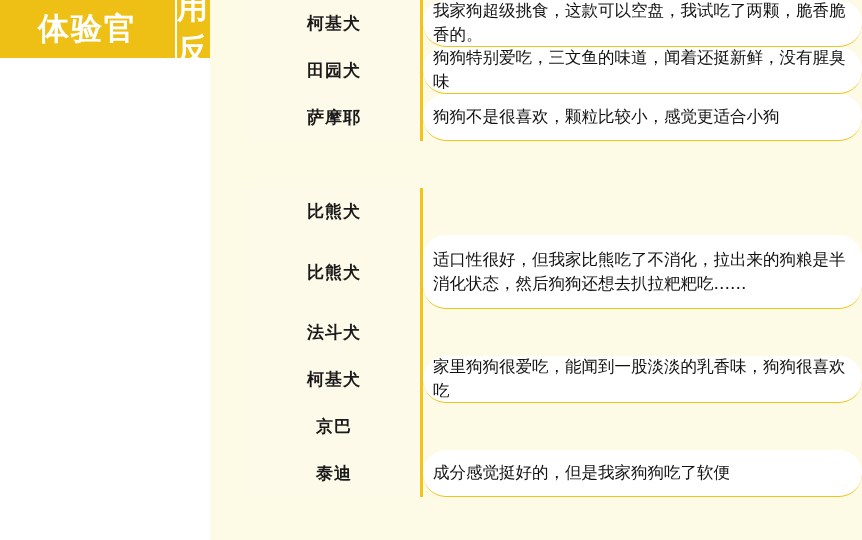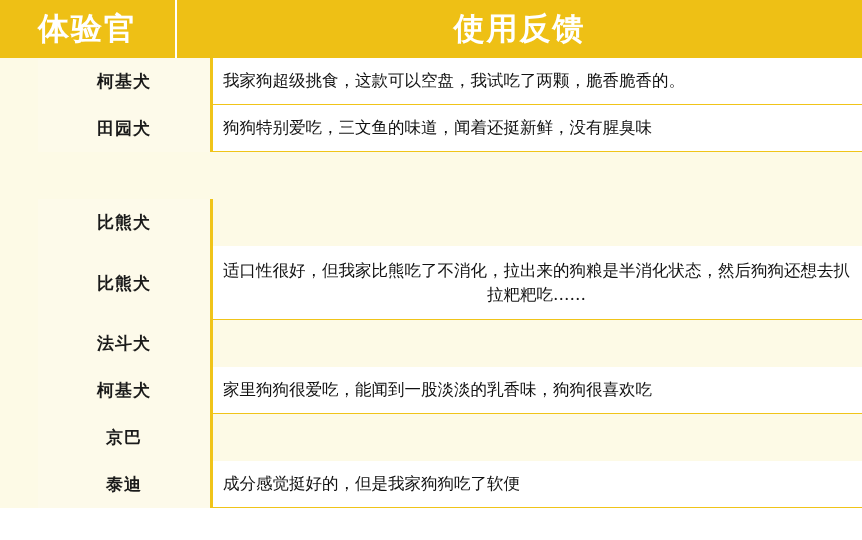--- a/index.html
+++ b/index.html
@@ -8,26 +8,24 @@
   }
   body {
     width: 862px;
     height: 540px;
     background: #ffffff;
     font-family: "Liberation Sans", sans-serif;
     overflow: hidden;
   }
   .table-wrap {
     width: 862px;
-    height: 380px;
+    height: 540px;
     box-sizing: border-box;
     background: #ffffff;
     display: flex;
-    flex-direction: column;
-    text-align: center;
   }
   
   .header-row {
     display: flex;
     height: 58px;
     flex: 0 0 58px;
     background: #f0c419;
   }
   .header-cell {
     background: #eec015;
@@ -81,20 +79,21 @@
     box-sizing: border-box;
     display: flex;
     align-items: center;
     padding: 6px 12px 6px 10px;
     font-size: 16.5px;
     color: #111111;
     background: #ffffff;
     border-bottom: 1px solid #f0c419;
     line-height: 1.45;
     font-family: "DejaVu Serif", serif;
+    border-radius: 23px;
   }
   .data-row:last-child .cell-text {
     border-bottom: 1px solid #f0c419;
   }
   
   .h1 { height: 47px; }
   .h-tall { height: 74px; }
   .cell-text.two-line {
     align-items: center;
   }
@@ -114,20 +113,24 @@
     <div class="data-row h1">
       <div class="cell-name">柯基犬</div>
       <div class="cell-text">我家狗超级挑食，这款可以空盘，我试吃了两颗，脆香脆香的。</div>
     </div>
 
     <div class="data-row h1">
       <div class="cell-name">田园犬</div>
       <div class="cell-text">狗狗特别爱吃，三文鱼的味道，闻着还挺新鲜，没有腥臭味</div>
     </div>
 
+    <div class="data-row h1">
+      <div class="cell-name">萨摩耶</div>
+      <div class="cell-text">狗狗不是很喜欢，颗粒比较小，感觉更适合小狗</div>
+    </div>
 
     <div class="data-row h1">
     </div>
 
     <div class="data-row h1">
       <div class="cell-name">比熊犬</div>
     </div>
 
     <div class="data-row h-tall">
       <div class="cell-name">比熊犬</div>

